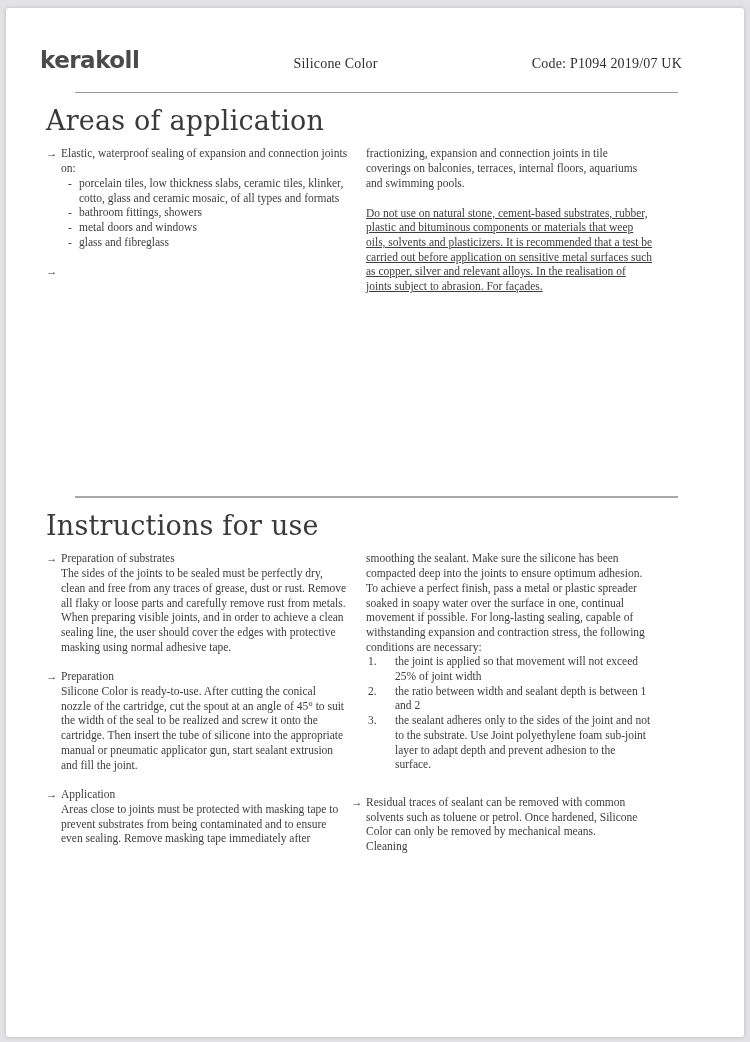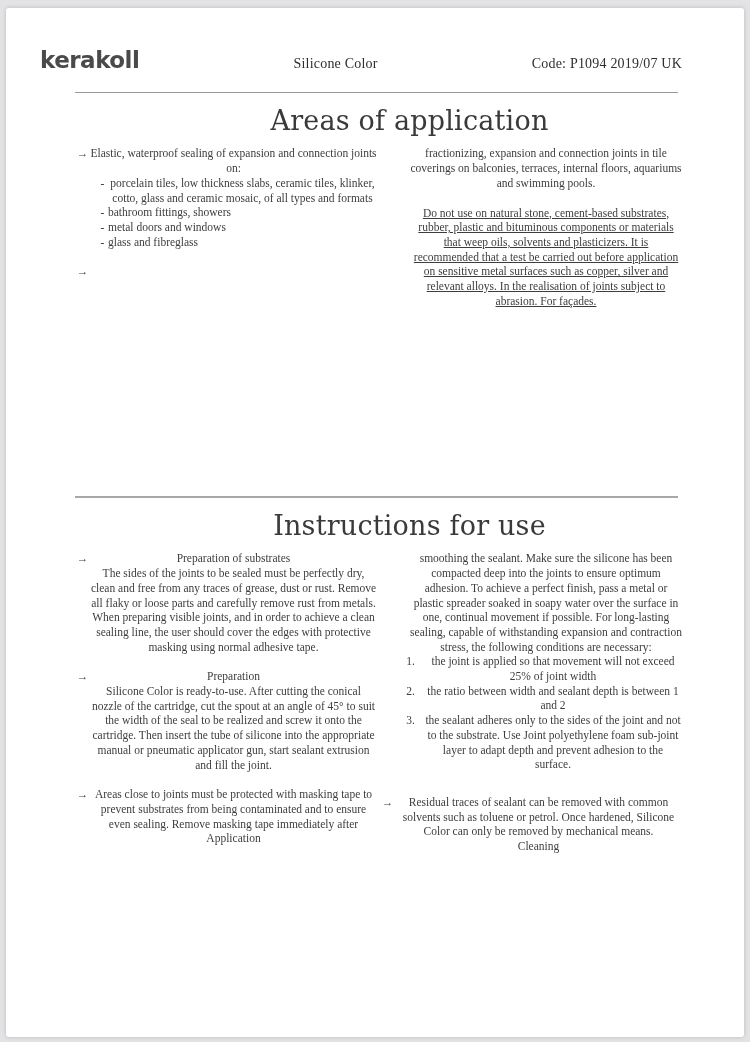--- a/index.html
+++ b/index.html
@@ -31,38 +31,38 @@
   .header-meta { font-size:14px; color:#2f2f2f; letter-spacing:0.2px; }
   .rule-thin {
     margin:18px 66px 0 69px;
     border:none; border-top:1.5px solid #9a9a9a; height:0;
   }
   .rule-thick {
     margin:0 66px 0 69px;
     border:none; border-top:2px solid #a8a8a8; height:0;
   }
   
-  .section { padding:12px 0 0 69px; box-sizing:border-box;text-align:center; }
+  .section { padding:12px 0 0 40px; box-sizing:border-box; }
   .section-areas { height:403px; }
   .section-title {
     margin:0; font-family:"DejaVu Serif", serif; font-weight:normal;
     font-size:27px; line-height:1.2; color:#3a3a3a; letter-spacing:0.2px;
   }
   .columns { display:flex; gap:3px; margin-top:9px; }
   .col { width:302px; box-sizing:border-box; font-size:11.5px; line-height:14.7px; color:#3d3d3d; }
   
   .brow { display:flex; }
   .gut { flex:0 0 15px; width:15px; color:#3d3d3d; }
   .bbody { flex:1; }
   .mb { margin-bottom:15px; }
   .dash-list { margin-left:7px; }
   .drow { display:flex; }
   .dgut { flex:0 0 11px; width:11px; }
   
-  .rpara { margin-left:30px; margin-bottom:15px; }
+  .rpara { margin-left:15px; margin-bottom:15px; }
   .rpara.last { margin-bottom:0;text-decoration:underline; }
   .num-list { margin-left:15px; }
   .nrow { display:flex; }
   .ngut { flex:0 0 29px; width:29px; padding-left:2px; box-sizing:border-box; }
   .gap-top { margin-top:8px; }
 </style>
 </head>
 <body>
 
 <div class="page">
@@ -131,22 +131,22 @@
         <div class="brow mb">
           <span class="gut">→</span>
           <div class="bbody">
             <div>Preparation</div>
             <div>Silicone Color is ready-to-use. After cutting the conical nozzle of the cartridge, cut the spout at an angle of 45° to suit the width of the seal to be realized and screw it onto the cartridge. Then insert the tube of silicone into the appropriate manual or pneumatic applicator gun, start sealant extrusion and fill the joint.</div>
           </div>
         </div>
         <div class="brow">
           <span class="gut">→</span>
           <div class="bbody">
+            <div>Application</div>
             <div>Areas close to joints must be protected with masking tape to prevent substrates from being contaminated and to ensure even sealing. Remove masking tape immediately after</div>
-            <div>Application</div>
           </div>
         </div>
       </div>
       <div class="col">
         <div class="rpara" style="margin-bottom:0;">smoothing the sealant. Make sure the silicone has been compacted deep into the joints to ensure optimum adhesion. To achieve a perfect finish, pass a metal or plastic spreader soaked in soapy water over the surface in one, continual movement if possible. For long-lasting sealing, capable of withstanding expansion and contraction stress, the following conditions are necessary:</div>
         <div class="num-list">
           <div class="nrow">
             <span class="ngut">1.</span>
             <span>the joint is applied so that movement will not exceed 25% of joint width</span>
           </div>

